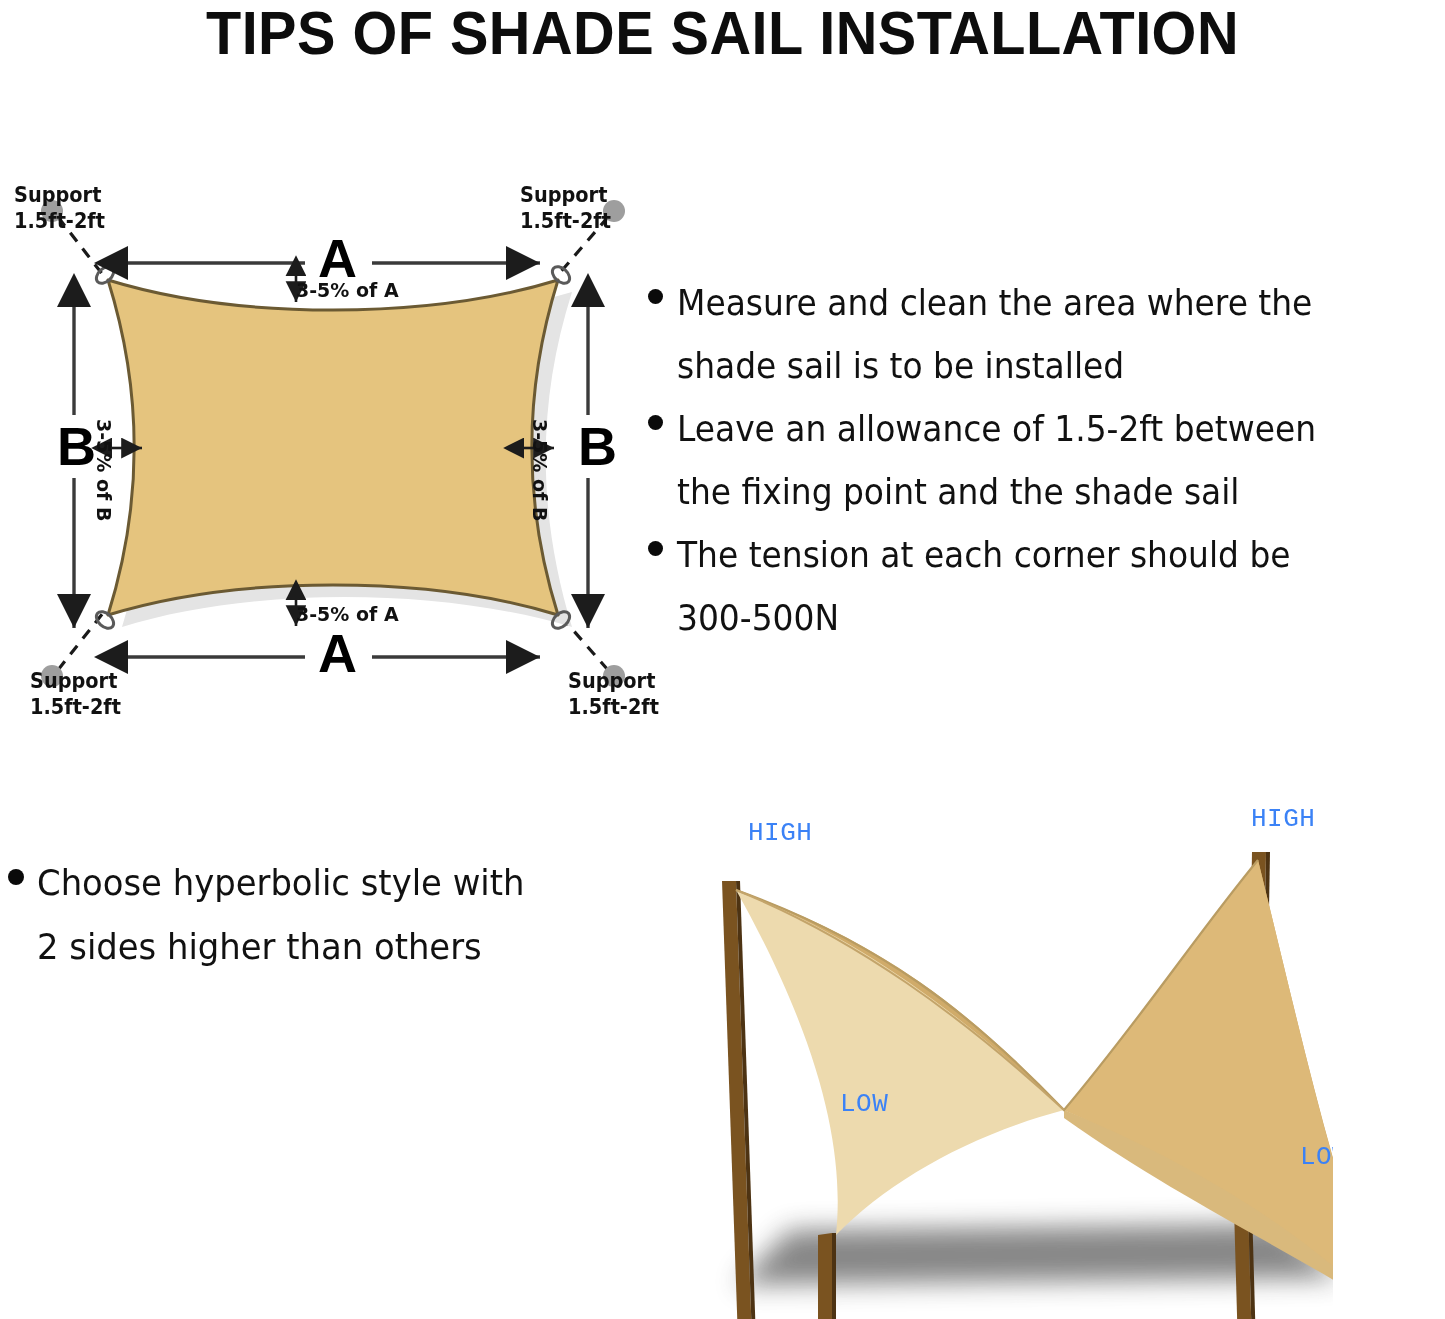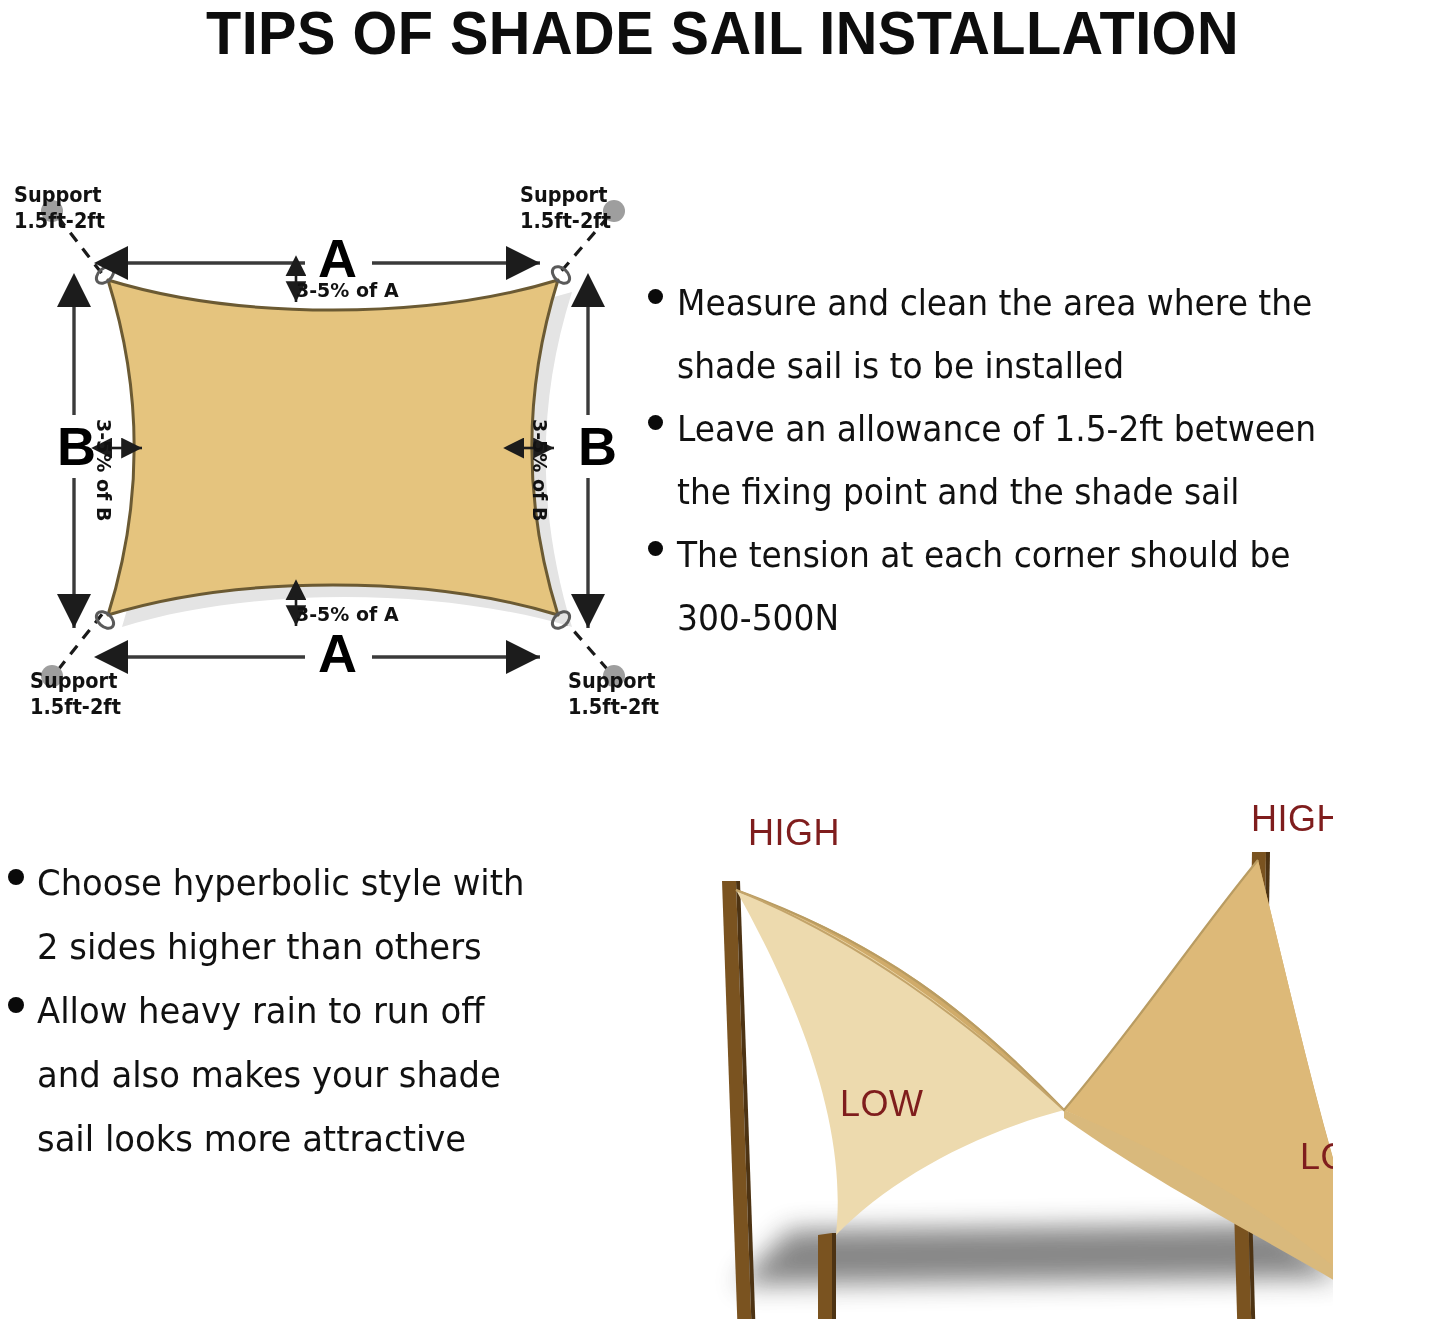--- a/index.html
+++ b/index.html
@@ -107,24 +107,24 @@
     line-height: 19px;
     color: #111111;
     white-space: nowrap;
   }
   .pct-rot {
     transform: rotate(90deg);
     transform-origin: left top;
   }
   .hl-label {
     position: absolute;
-    font-family: Liberation Sans, sans-serif;
-    font-size: 36px;
+    font-family: Liberation Mono, monospace;
+    font-size: 26px;
     line-height: 30px;
-    color: #7f1d1d;
+    color: #3b82f6;
     letter-spacing: 0.5px;
     white-space: nowrap;
   }
 </style>
 </head>
 <body>
 
 <div id="page">
 
   <div id="title">TIPS OF SHADE SAIL INSTALLATION</div>
@@ -249,26 +249,20 @@
 300-500N</span>
     </div>
   </div>
 
   <div id="tips-bottom">
     <div class="bullet-row">
       <span class="bullet-dot"></span>
       <span class="bullet-text">Choose hyperbolic style with
 2 sides higher than others</span>
     </div>
-    <div class="bullet-row">
-      <span class="bullet-dot"></span>
-      <span class="bullet-text">Allow heavy rain to run off
-and also makes your shade
-sail looks more attractive</span>
-    </div>
   </div>
 
   <svg class="svg-block" style="left:640px; top:780px; width:805px; height:539px;" viewBox="0 0 805 539" xmlns="http://www.w3.org/2000/svg">
 
     <defs>
       <filter id="blurShadow" x="-25%" y="-60%" width="150%" height="240%">
         <feGaussianBlur in="SourceGraphic" stdDeviation="13"></feGaussianBlur>
       </filter>
     </defs>
 

